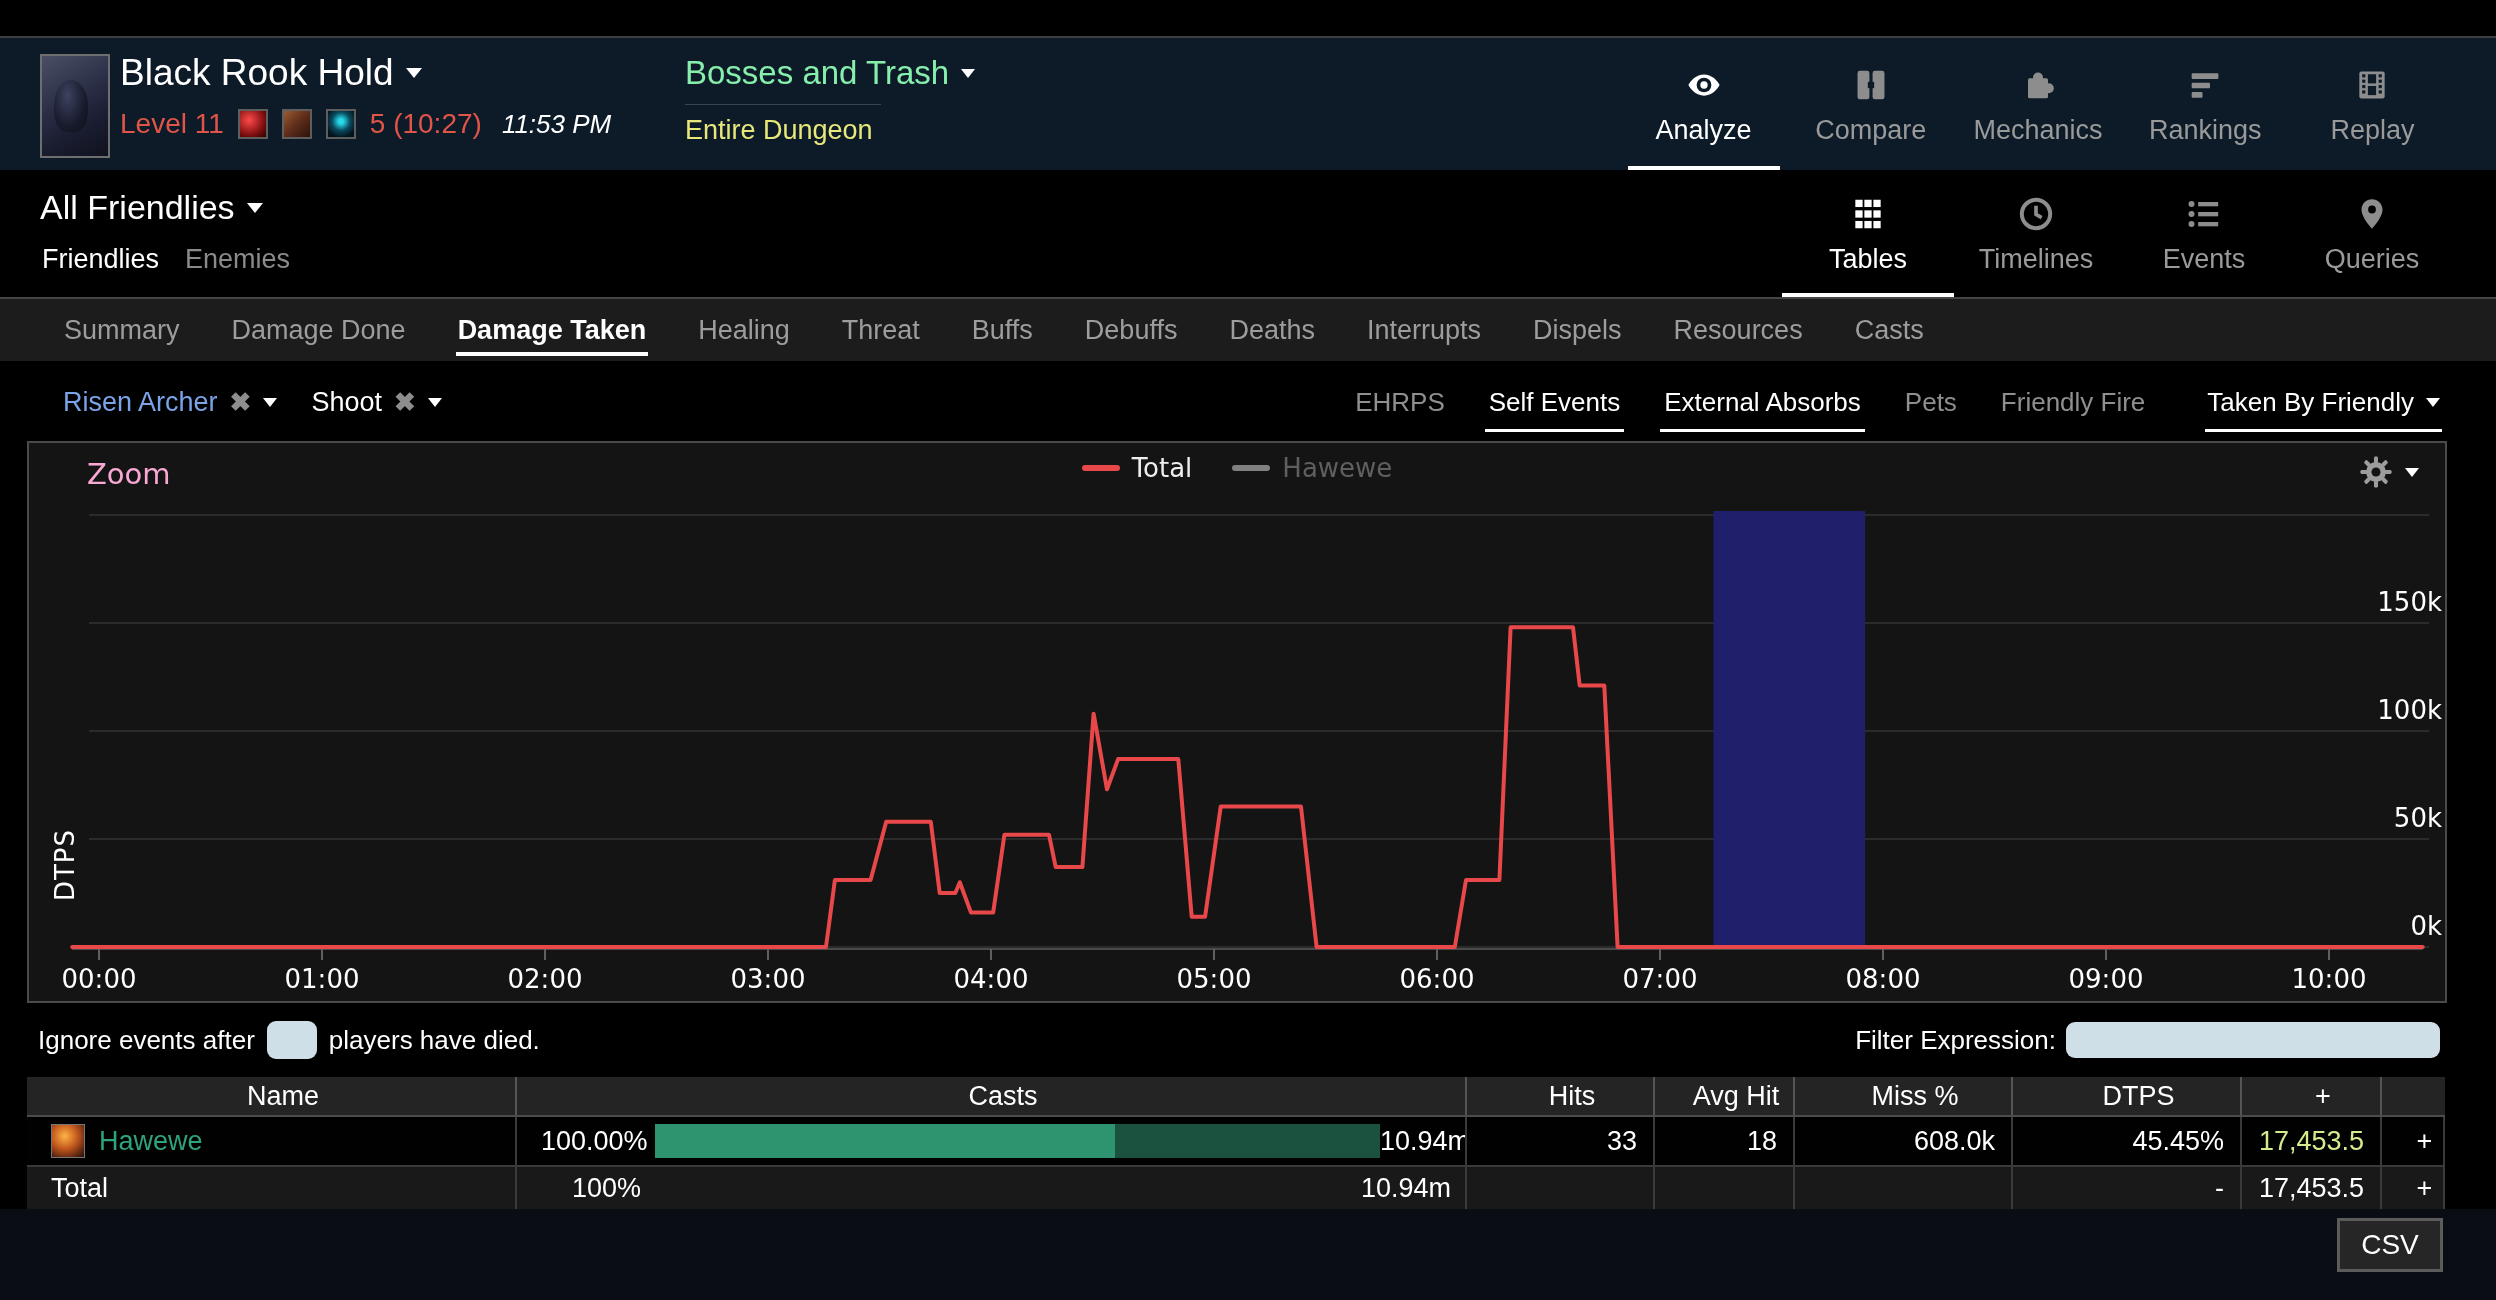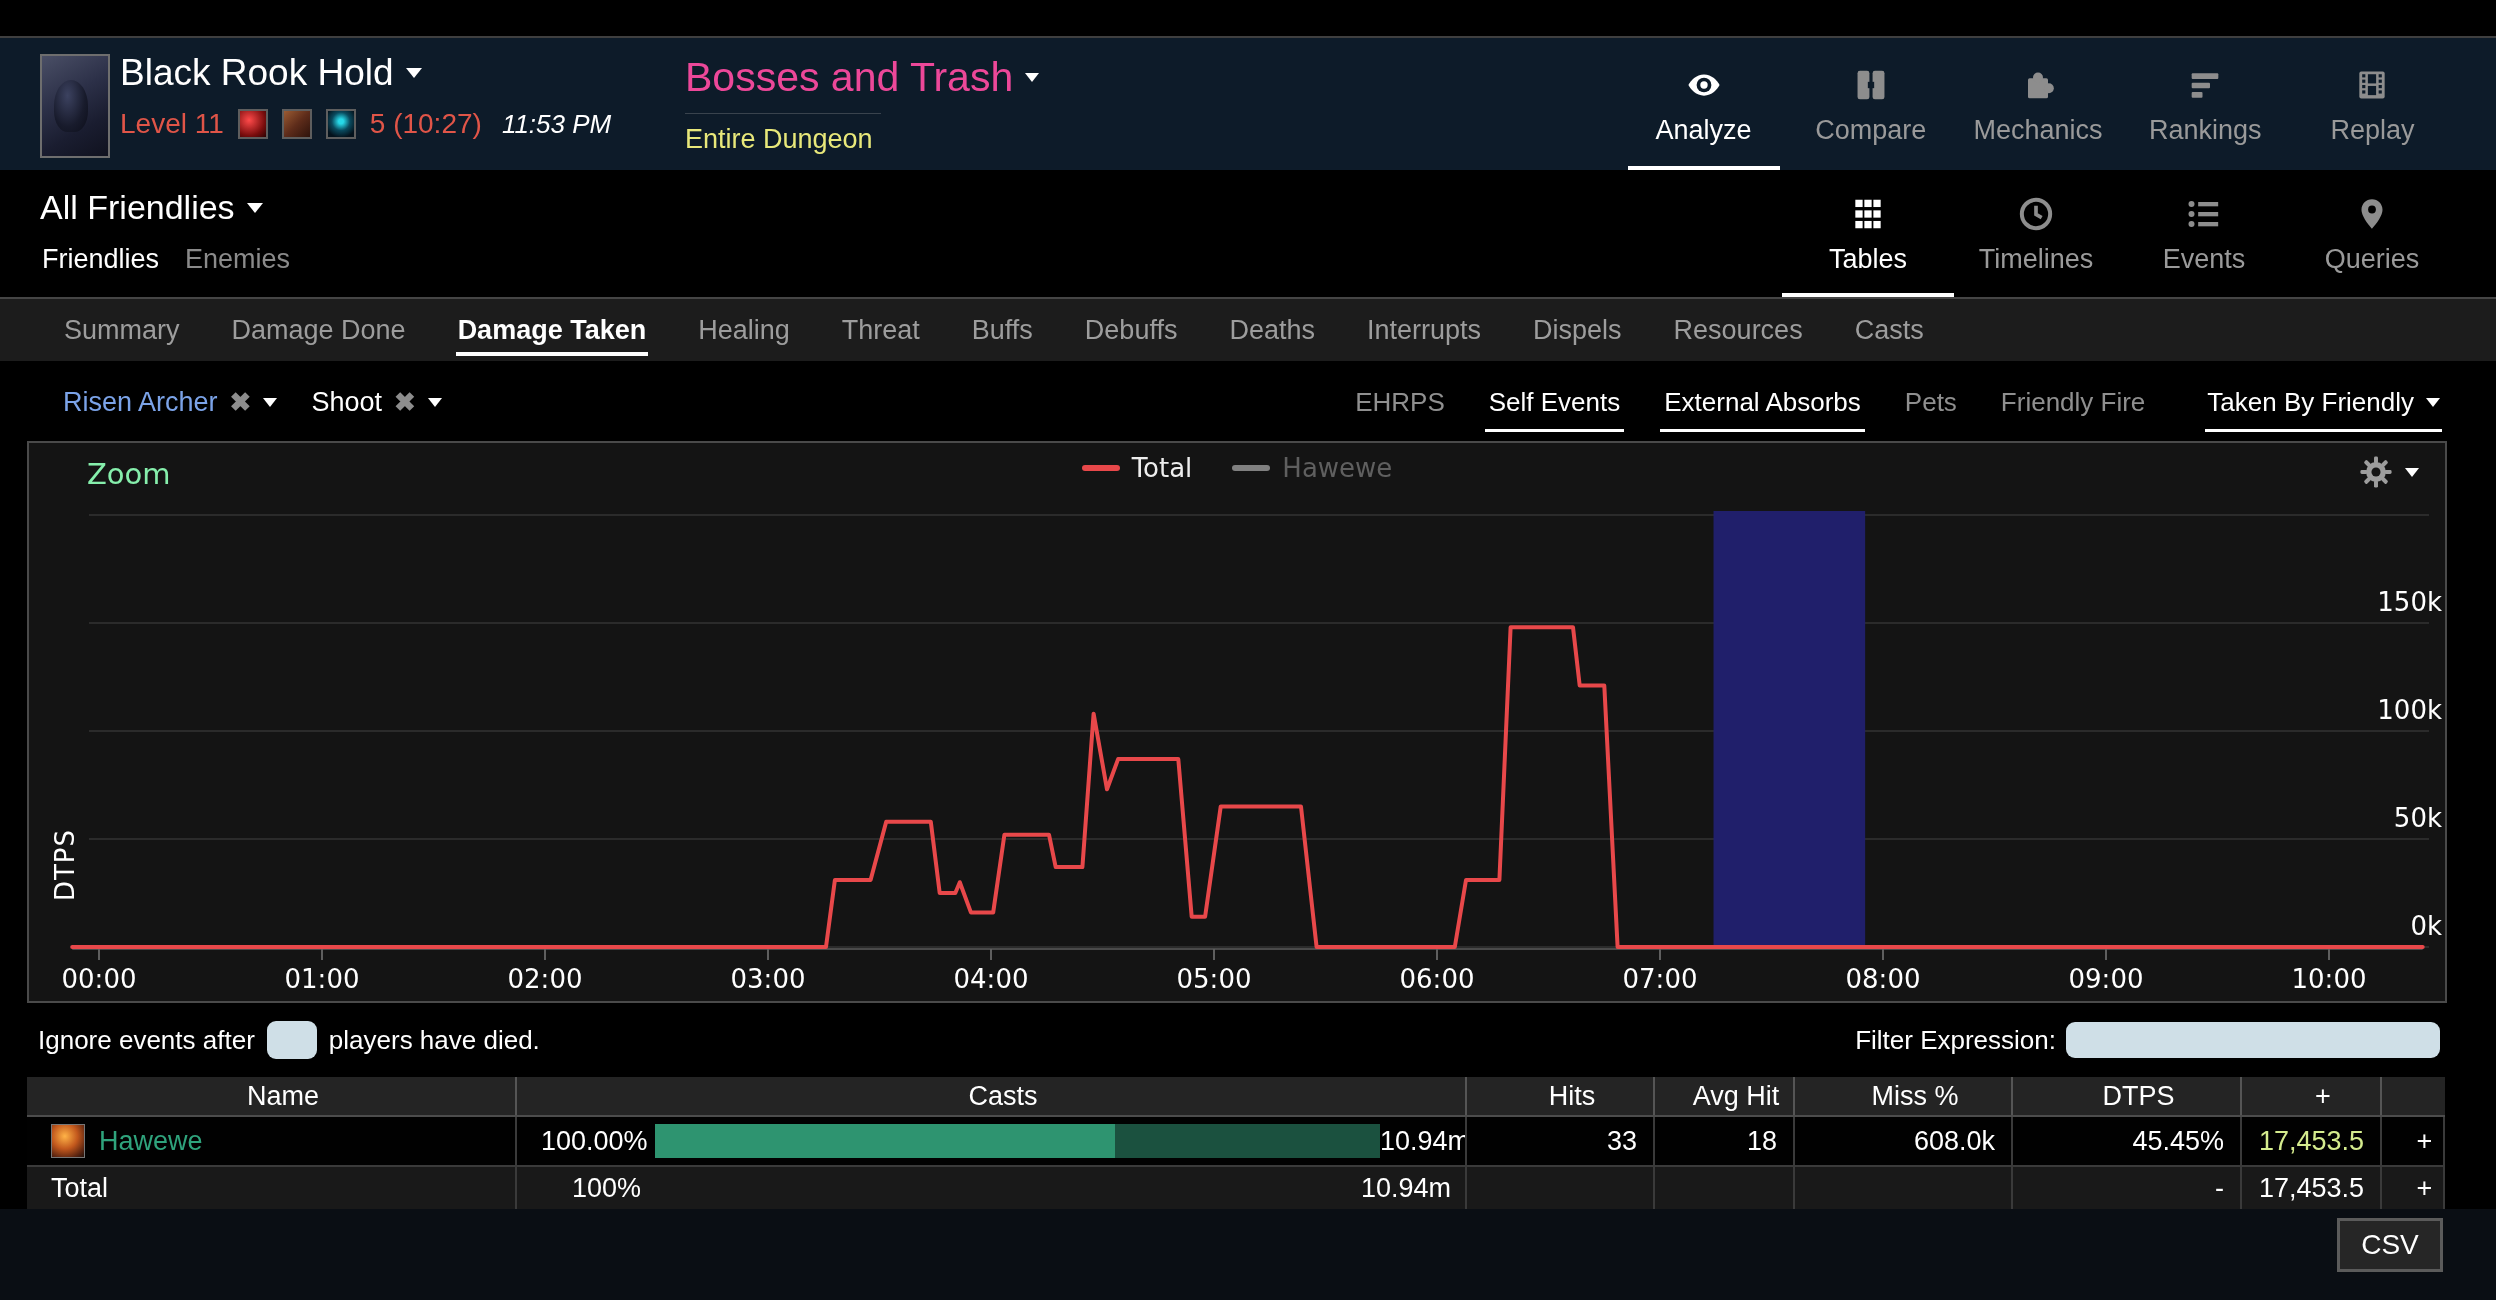--- a/index.html
+++ b/index.html
@@ -17,21 +17,21 @@
   .hdr-title-row{display:flex;align-items:center;}
   .hdr-title{font-size:37px;color:#fff;}
   .hdr-sub-row{display:flex;align-items:center;margin-top:14px;gap:14px;}
   .lvl{font-size:28px;color:#e05548;}
   .affix{width:30px;height:30px;display:inline-block;border:2px solid #5e5e5e;box-sizing:border-box;}
   .a1{background:radial-gradient(circle at 35% 35%,#ff4a4a 0%,#7a0d0d 65%,#2a0303 100%);}
   .a2{background:linear-gradient(135deg,#9a5b33 0%,#5e2c1a 50%,#2e130c 100%);}
   .a3{background:radial-gradient(circle at 50% 40%,#27d8e8 12%,#0a4a5e 45%,#04121c 80%);}
   .time{font-size:26px;color:#fff;font-style:italic;margin-left:6px;}
   .hdr-fight{position:absolute;left:685px;top:16px;}
-  .fight-title{font-size:41px;color:#ec4899;}
+  .fight-title{font-size:33px;color:#86efac;}
   .fight-divider{width:196px;height:1px;background:#39434d;margin-top:12px;}
   .fight-scope{font-size:27px;color:#e8e87a;margin-top:10px;cursor:pointer;}
   .hdr-nav{position:absolute;left:1620px;top:0;width:836px;height:132px;display:flex;}
   .nav-item{flex:1;display:flex;flex-direction:column;align-items:center;justify-content:center;gap:8px;
             color:#8d8d8d;position:relative;cursor:pointer;}
   .nav-item .nlabel{font-size:27px;color:#9a9a9a;}
   .nav-item.active{color:#fff;}
   .nav-item.active .nlabel{color:#fff;}
   .nav-item.active:after{content:"";position:absolute;bottom:0;left:50%;transform:translateX(-50%);
             width:152px;height:4px;background:#fff;}
@@ -74,21 +74,21 @@
 
   
   .chart-panel{position:absolute;top:441px;left:27px;width:2416px;height:558px;background:#141414;border:2px solid #4a4a4a;}
   .legend{position:absolute;top:10px;left:0;width:100%;display:flex;justify-content:center;gap:40px;
           font-family:"DejaVu Sans",sans-serif;font-size:26px;}
   .legend-item{display:flex;align-items:center;gap:12px;cursor:pointer;}
   .swatch{width:38px;height:6px;border-radius:3px;display:inline-block;}
   .legend-item.disabled{color:#5f5f5f;}
   .legend-item .lname{color:#eee;}
   .legend-item.disabled .lname{color:#5f5f5f;}
-  .zoom-label{position:absolute;left:58px;top:14px;font-size:29px;color:#86efac;font-family:"DejaVu Sans",sans-serif;}
+  .zoom-label{position:absolute;left:58px;top:14px;font-size:29px;color:#f9a8d4;font-family:"DejaVu Sans",sans-serif;}
   .dtps-label{position:absolute;left:-14px;top:407px;transform:rotate(-90deg);color:#fff;font-size:26px;
               letter-spacing:1px;width:100px;text-align:center;font-family:"DejaVu Sans",sans-serif;}
   #chart-svg{position:absolute;left:0;top:0;}
   .gear-wrap{position:absolute;right:26px;top:12px;display:flex;align-items:center;color:#9d9d9d;cursor:pointer;}
 
   
   .controls{position:absolute;top:1003px;left:0;width:2496px;height:74px;background:#000;}
   .ctl-left{position:absolute;left:38px;top:0;height:74px;display:flex;align-items:center;gap:12px;font-size:26px;}
   .ctl-right{position:absolute;right:56px;top:0;height:74px;display:flex;align-items:center;gap:10px;font-size:26px;}
   .sm-input{width:46px;height:36px;border-radius:9px;border:none;background:#cfdfe7;outline:none;

